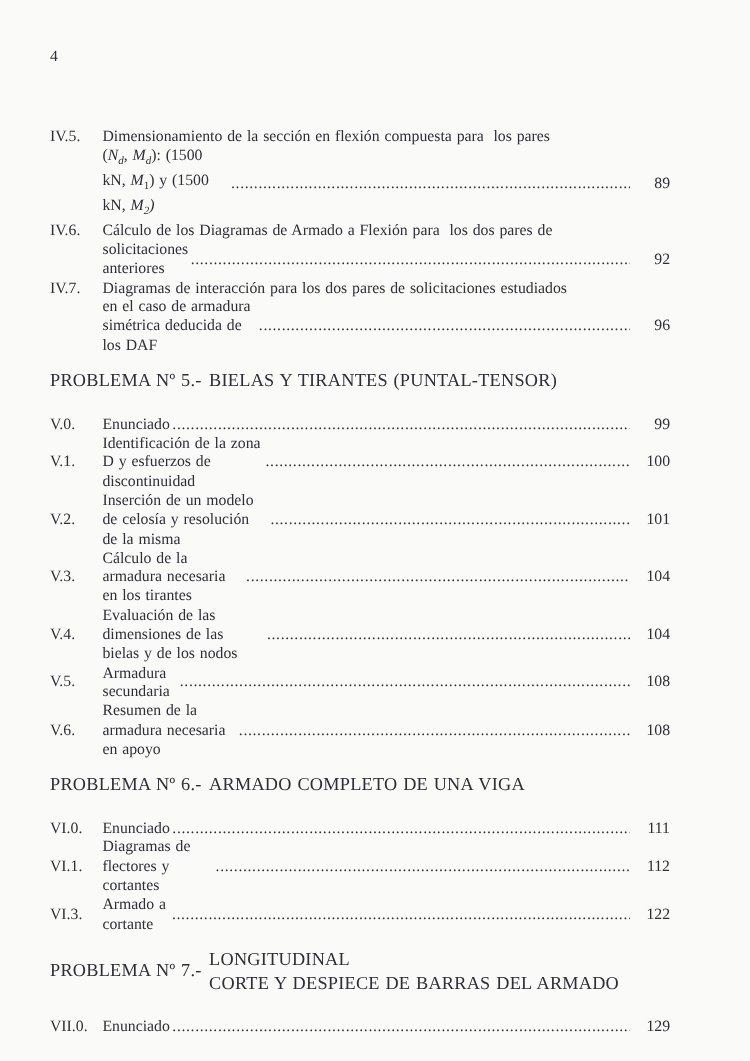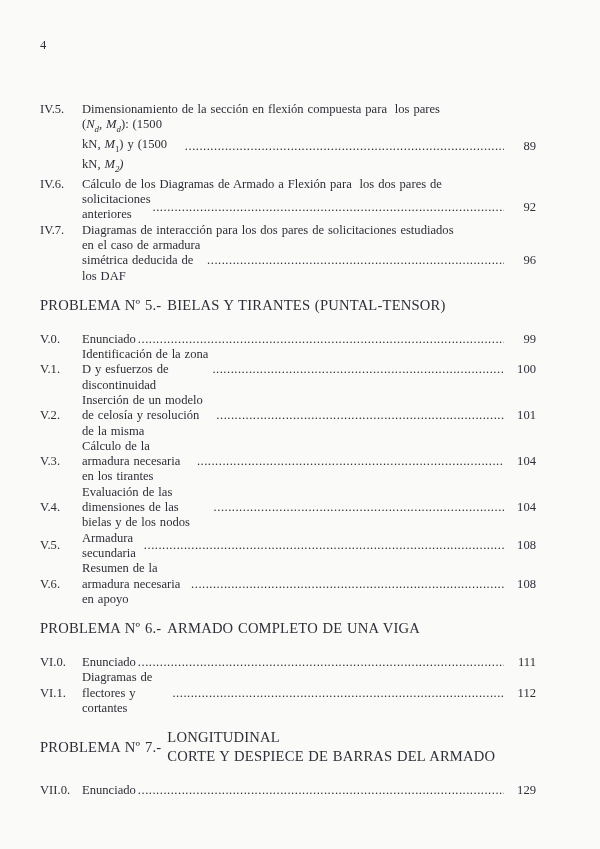--- a/index.html
+++ b/index.html
@@ -169,20 +169,26 @@
         <span class="txt">Enunciado </span>
         <span class="leader"></span>
         <span class="pg">111</span>
       </div>
       <div class="toc-row">
         <span class="num">VI.1.</span>
         <span class="txt">Diagramas de flectores y cortantes </span>
         <span class="leader"></span>
         <span class="pg">112</span>
       </div>
+      <div class="toc-row">
+        <span class="num">VI.3.</span>
+        <span class="txt">Armado a cortante </span>
+        <span class="leader"></span>
+        <span class="pg">122</span>
+      </div>
       <div class="toc-heading">
         <span class="h-prefix">PROBLEMA Nº 7.-</span>
         <span class="h-title">
           <div>LONGITUDINAL</div>
           <div>CORTE Y DESPIECE DE BARRAS DEL ARMADO</div>
         </span>
       </div>
       <div class="toc-row">
         <span class="num">VII.0.</span>
         <span class="txt">Enunciado </span>

